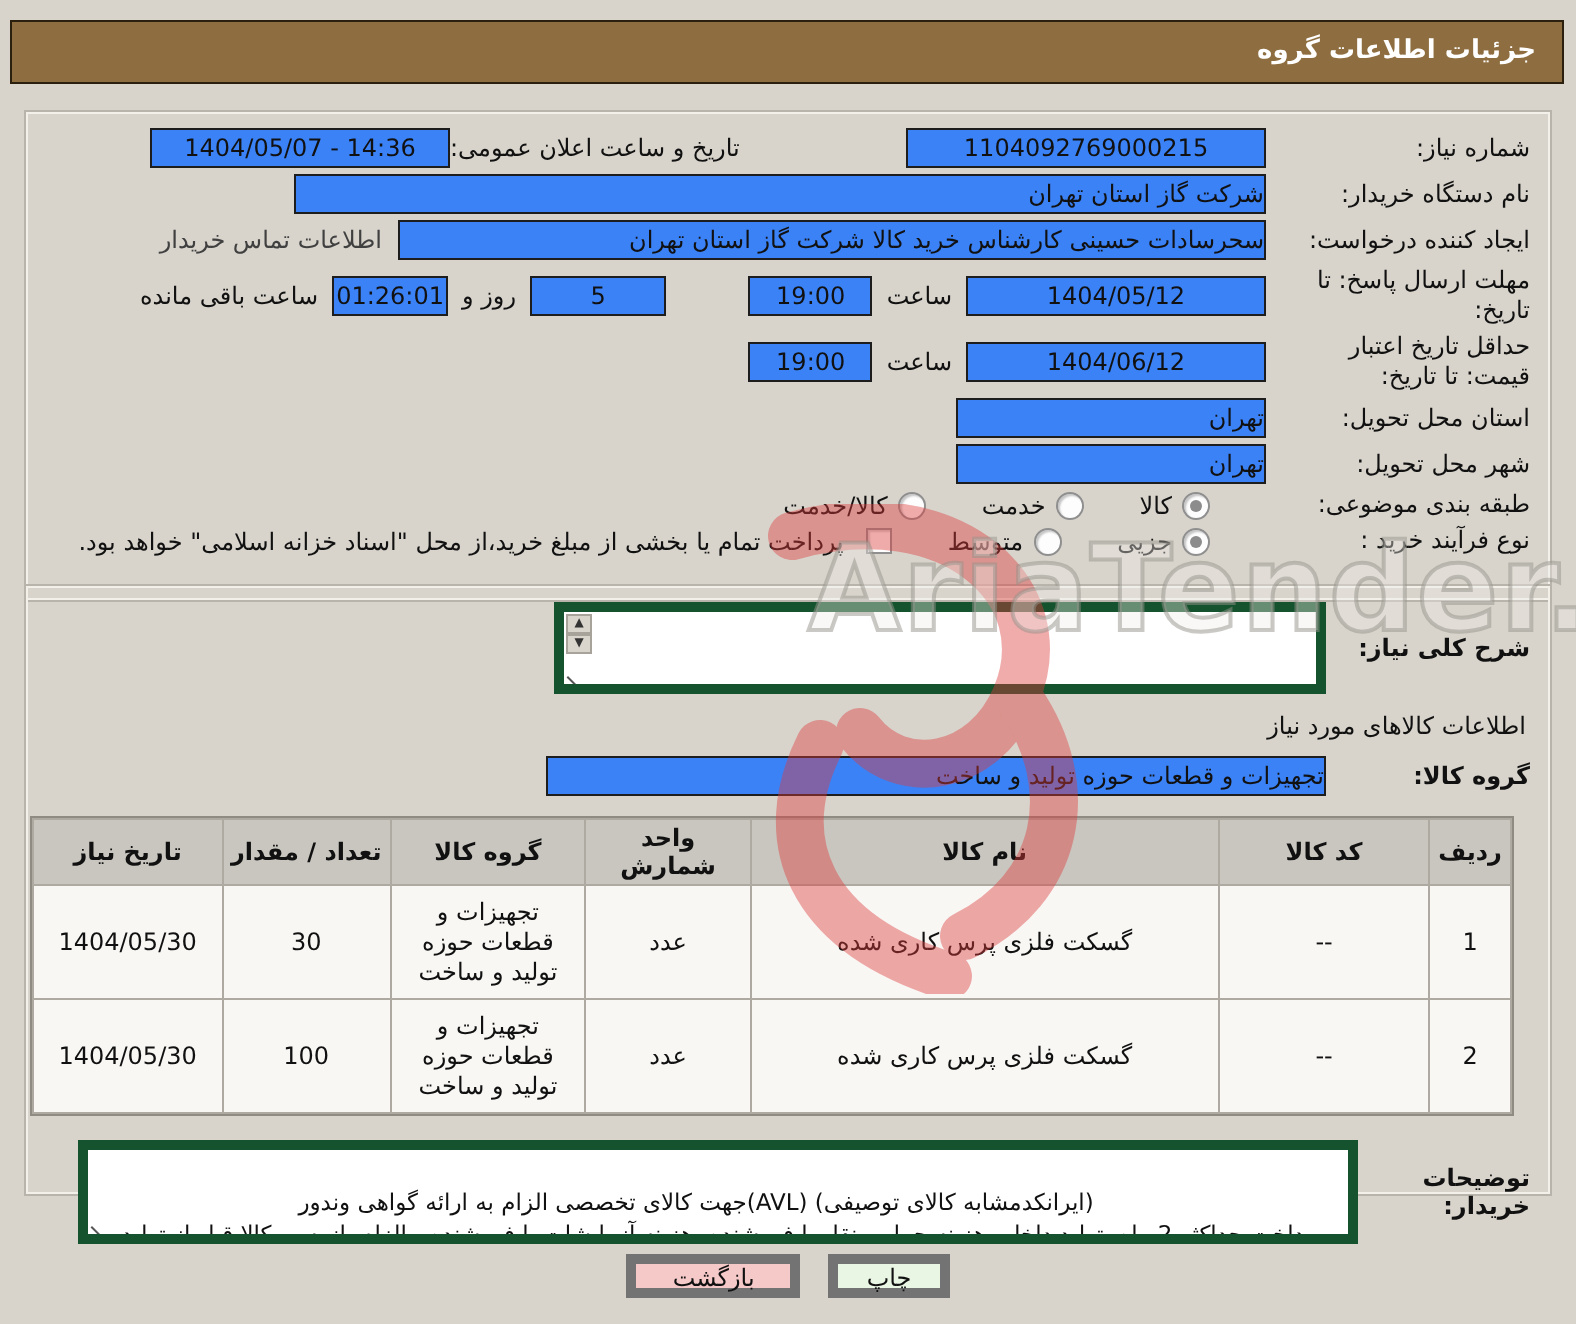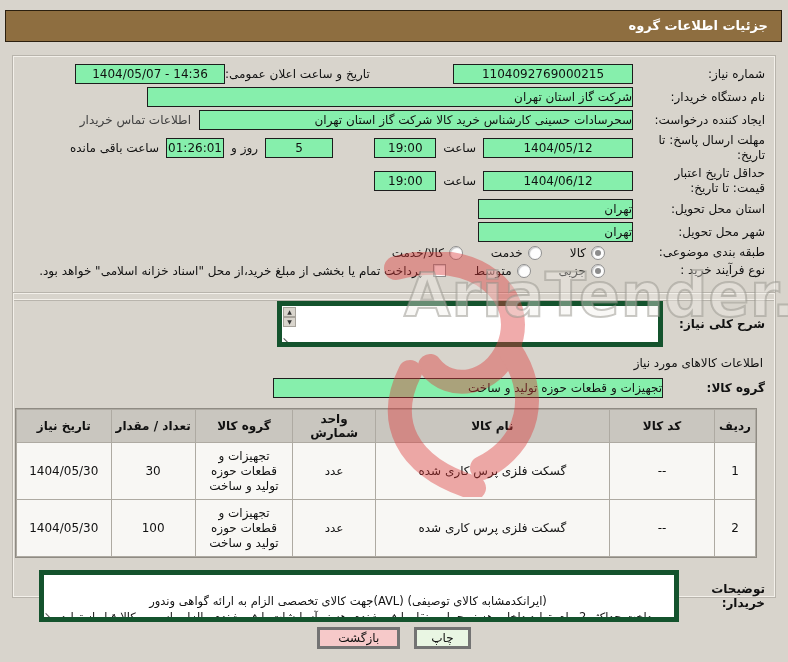--- a/index.html
+++ b/index.html
@@ -16,21 +16,21 @@
   .panel{
     position:absolute;right:12px;left:12px;box-sizing:border-box;
     border:1px solid #b8b4ac;box-shadow:inset 1px 1px 0 #f3f0ea,inset -1px -1px 0 #f3f0ea;
     padding:8px 10px;
   }
   .p1{top:55px;height:246px}
   .p2{top:292px;height:306px}
   .frow{display:flex;align-items:center;margin-bottom:3px}
   .flabel{flex:0 0 auto;width:132px;padding-left:12px;box-sizing:border-box;line-height:15px}
   input.tbox{
-    height:20px;border:1px solid #1d1d1d;background:#86efac;box-sizing:border-box;
+    height:20px;border:1px solid #1d1d1d;background:#3b82f6;box-sizing:border-box;
     font-family:"DejaVu Sans",sans-serif;font-size:12px;padding:0 0;color:#111;
   }
   .center{text-align:center}
   .ltr{direction:ltr}
   .w180{width:180px}.w486{width:486px}.w434{width:434px}
   .w150{width:150px}.w62{width:62px}.w68{width:68px}.w58{width:58px}.w155{width:155px}.w390{width:390px}
   .cream{background:#fbf4d6}
   .sidelabel{margin:0 7px;flex:0 0 auto}
   .link{color:#404040;cursor:pointer;margin:0 8px;flex:0 0 auto}
   .push-end{margin-inline-start:auto}
@@ -56,21 +56,21 @@
                border-top:1px solid #555;transform:rotate(45deg);transform-origin:left top}
   .section-hd{font-weight:normal;margin:9px 2px 8px;}
   .goods-table{width:742px;margin:10px 8px 12px 0;border-collapse:separate;border-spacing:1px;
                background:#aeaaa2;border:1px solid #8f8b83}
   .goods-table th{background:#c9c6bf;font-weight:bold;height:24px;padding:2px 3px;font-size:12px}
   .goods-table td{background:#f8f7f4;text-align:center;height:52px;padding:2px 4px;font-size:12px;line-height:15px}
   .notes-row{margin-top:2px}
   .notes-label{flex:0 0 auto;width:86px;padding-left:4px;box-sizing:border-box;font-weight:bold}
   .notes-ta{width:640px;height:52px;text-align:center;line-height:16px;font-size:11.5px;overflow:hidden}
   .btnrow{position:absolute;bottom:13px;left:0;right:0;display:flex;justify-content:center;gap:14px}
-  .btn{height:22px;border:3px solid #737373;font-family:"DejaVu Sans",sans-serif;font-size:12px;
+  .btn{height:22px;border:5px solid #737373;font-family:"DejaVu Sans",sans-serif;font-size:12px;
        padding:0 14px;color:#111;cursor:pointer}
   .btn-print{background:#e9f6e3}
   .btn-back{background:#f6c9c9;padding:0 18px}
   
   .wm{position:absolute;inset:0;pointer-events:none;z-index:6}
   .wm-logo{position:absolute;left:358px;top:252px}
   .wm-text{position:absolute;left:404px;top:260px;direction:ltr;white-space:nowrap;
            font-size:60px;font-weight:bold;letter-spacing:1px;
            color:rgba(238,236,231,0.38);-webkit-text-stroke:2px rgba(150,147,140,0.5)}
 </style>

